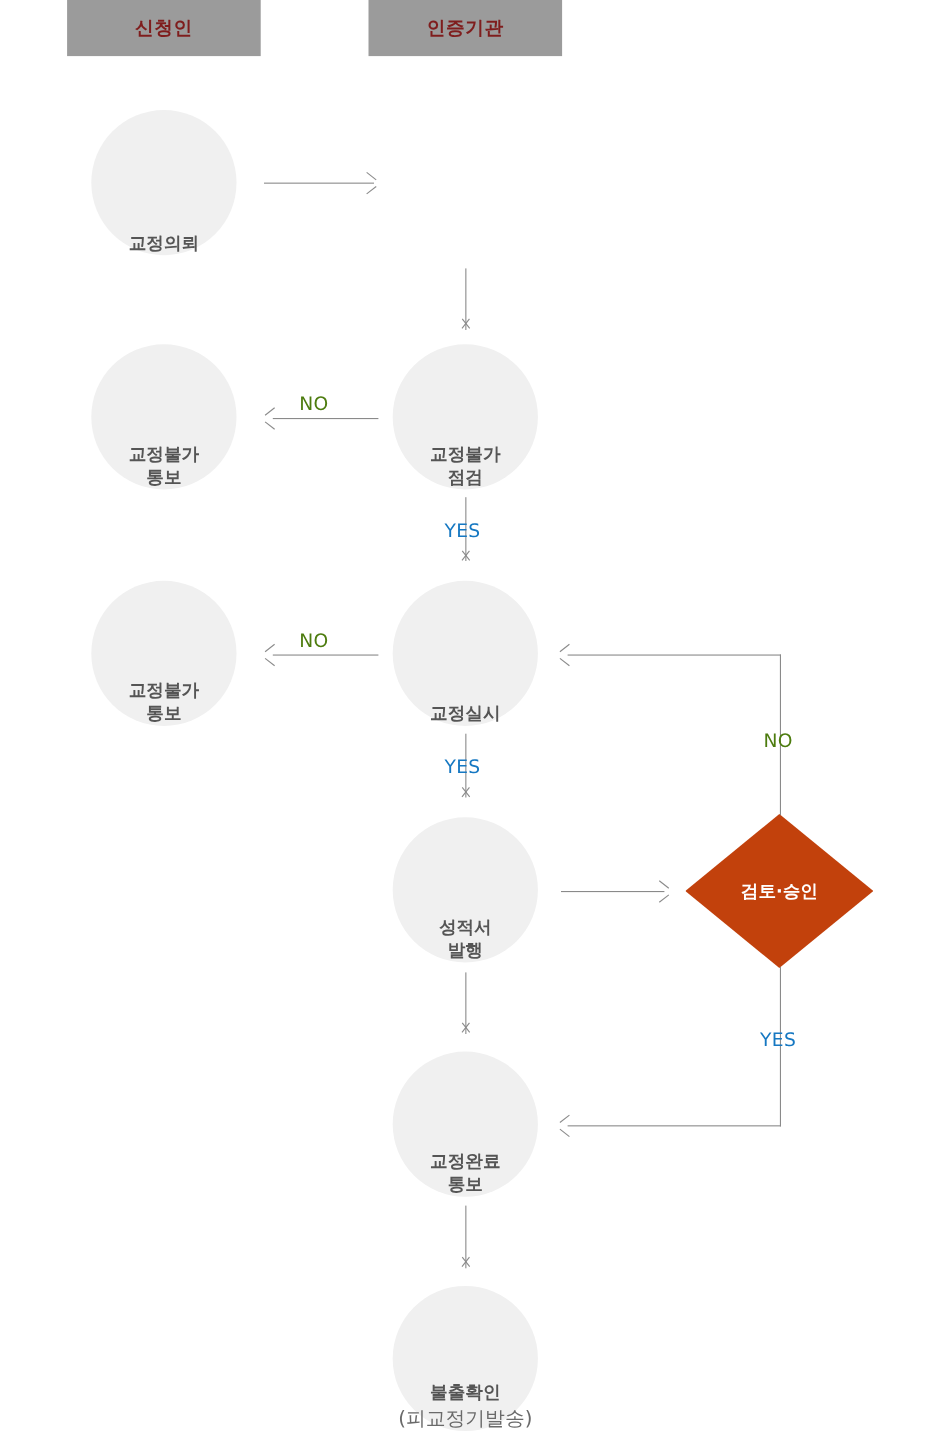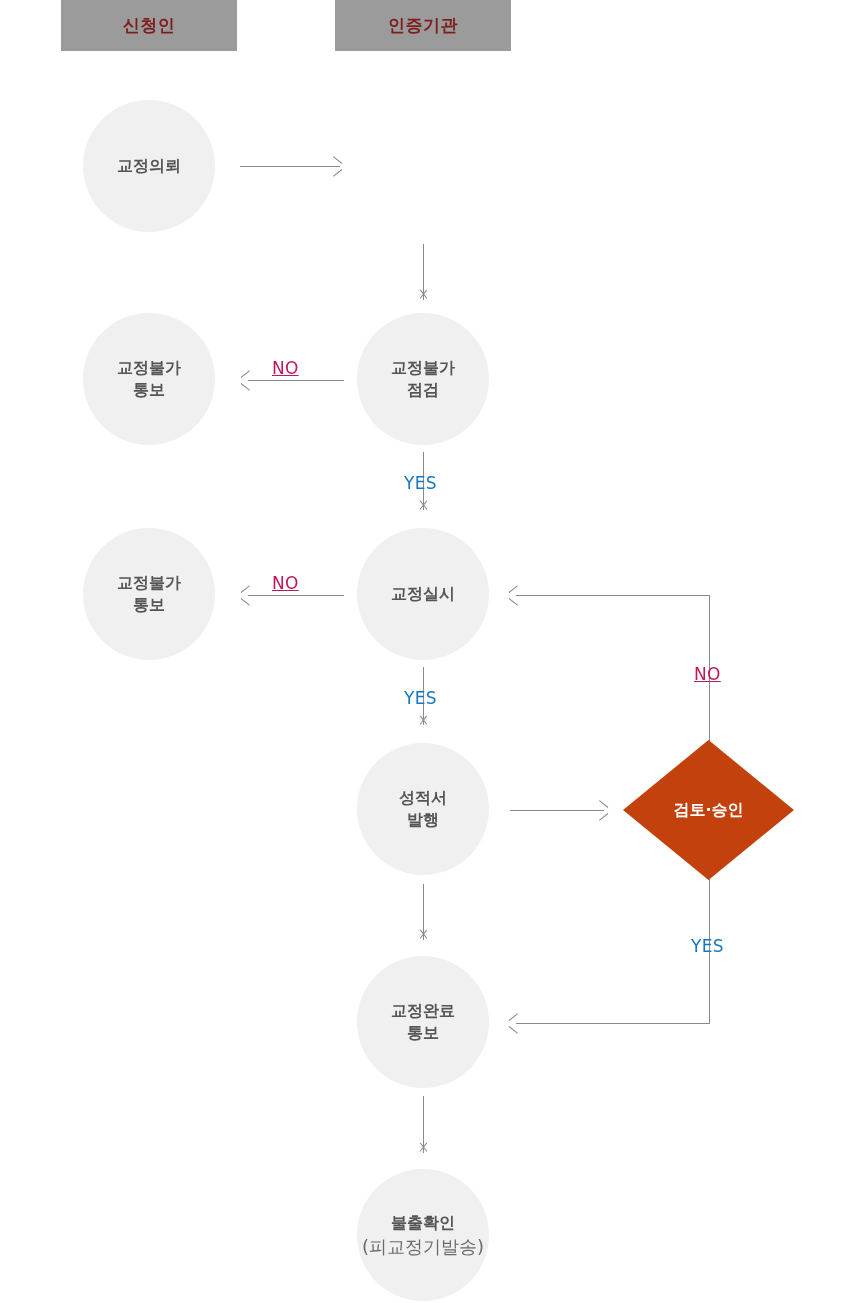--- a/index.html
+++ b/index.html
@@ -34,21 +34,21 @@
   #hdr-agency    { left: 335px; top: 0px; width: 176px; height: 51px; }
 
   
   .node-circle {
     position: absolute;
     border-radius: 50%;
     background: #f0f0f0;
     display: flex;
     flex-direction: column;
     align-items: center;
-    justify-content: center;
+    justify-content: flex-end;
     text-align: center;
     color: #555555;
     font-size: 16px;
     font-weight: bold;
     line-height: 1.35;
     box-sizing: border-box;
   }
   .node-circle .sub {
     font-size: 18px;
     font-weight: normal;
@@ -101,21 +101,21 @@
   .chev-down::after   { top: 6px; left: 3px;  transform: rotate(-52deg); transform-origin: left center; }
 
   
   .edge-label {
     position: absolute;
     font-size: 17px;
     font-weight: normal;
     letter-spacing: 0.3px;
     white-space: nowrap;
   }
-  .lbl-no  { color: #be185d; text-decoration: underline; }
+  .lbl-no  { color: #4d7c0f; }
   .lbl-yes { color: #1678c2; }
 </style>
 </head>
 <body>
 
 <div id="canvas">
 
   <div id="hdr-applicant" class="col-header">
     <span>신청인</span>
   </div>

